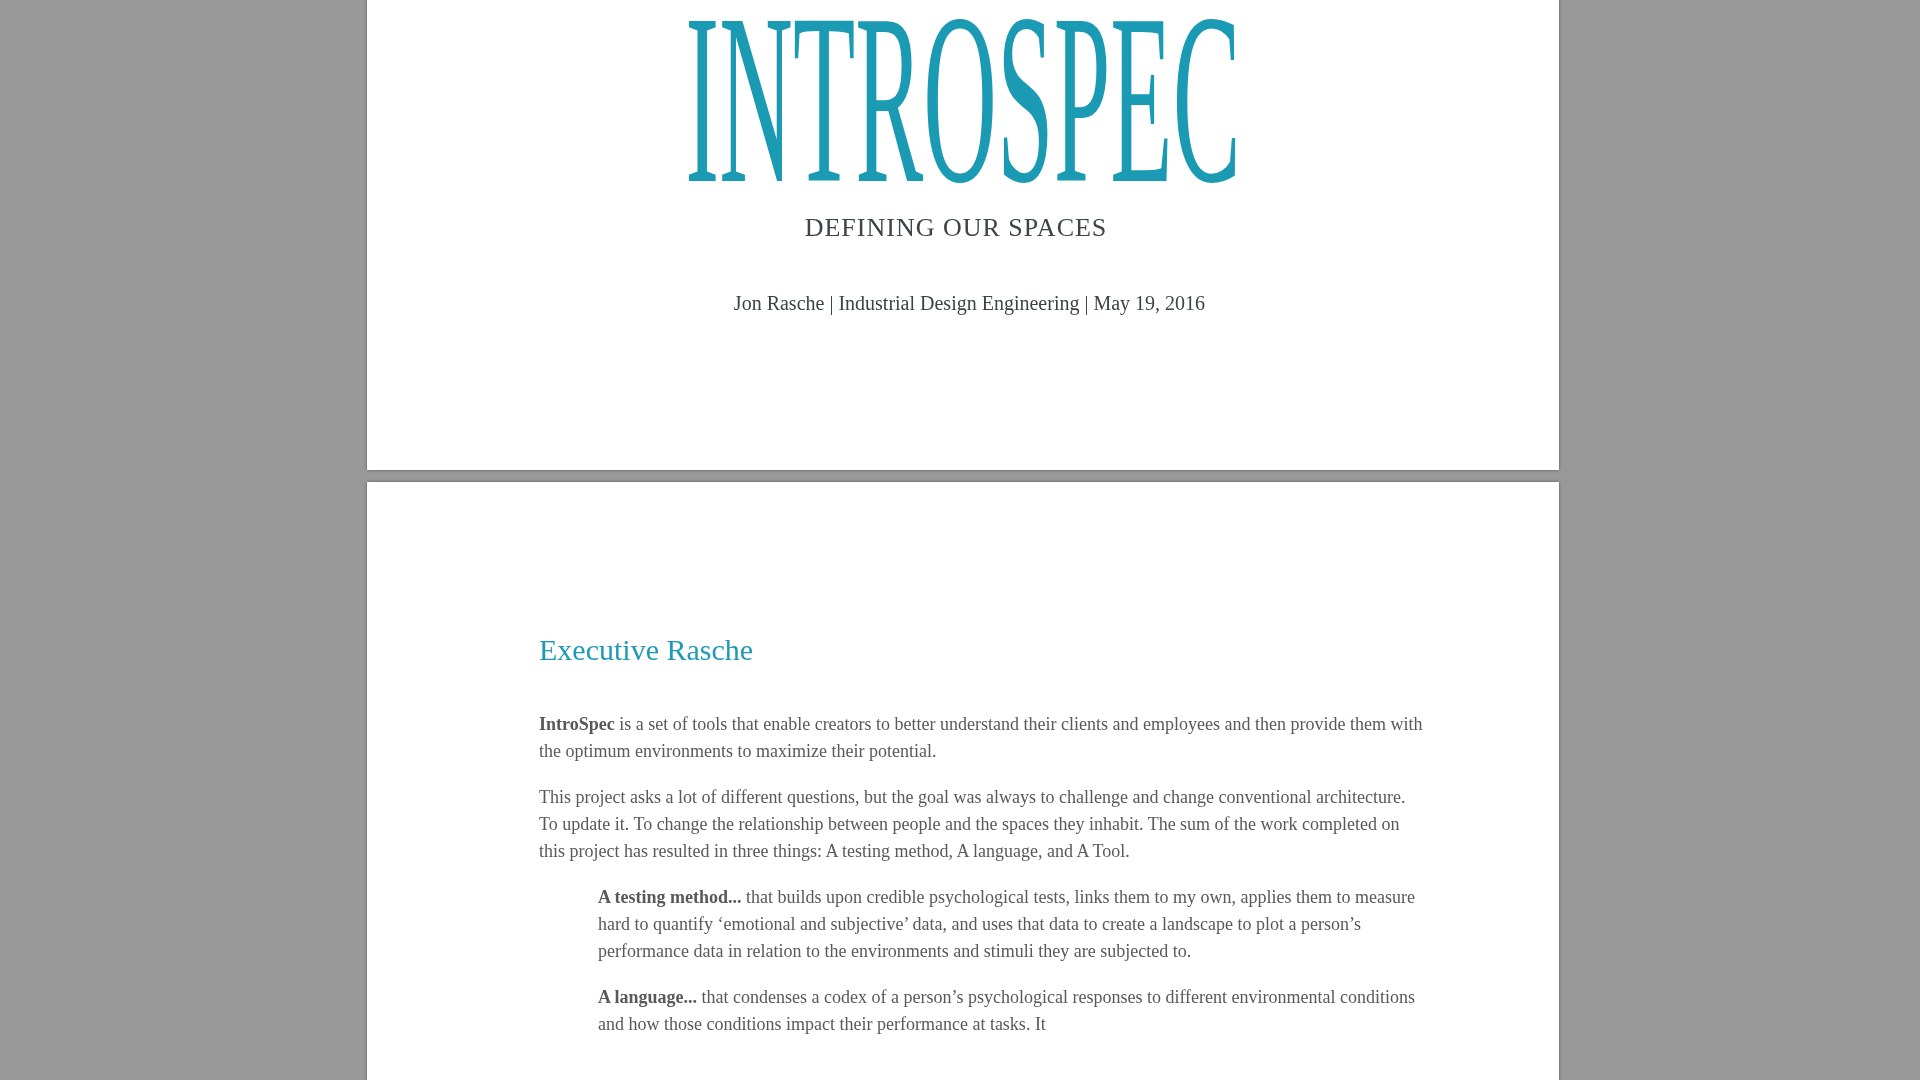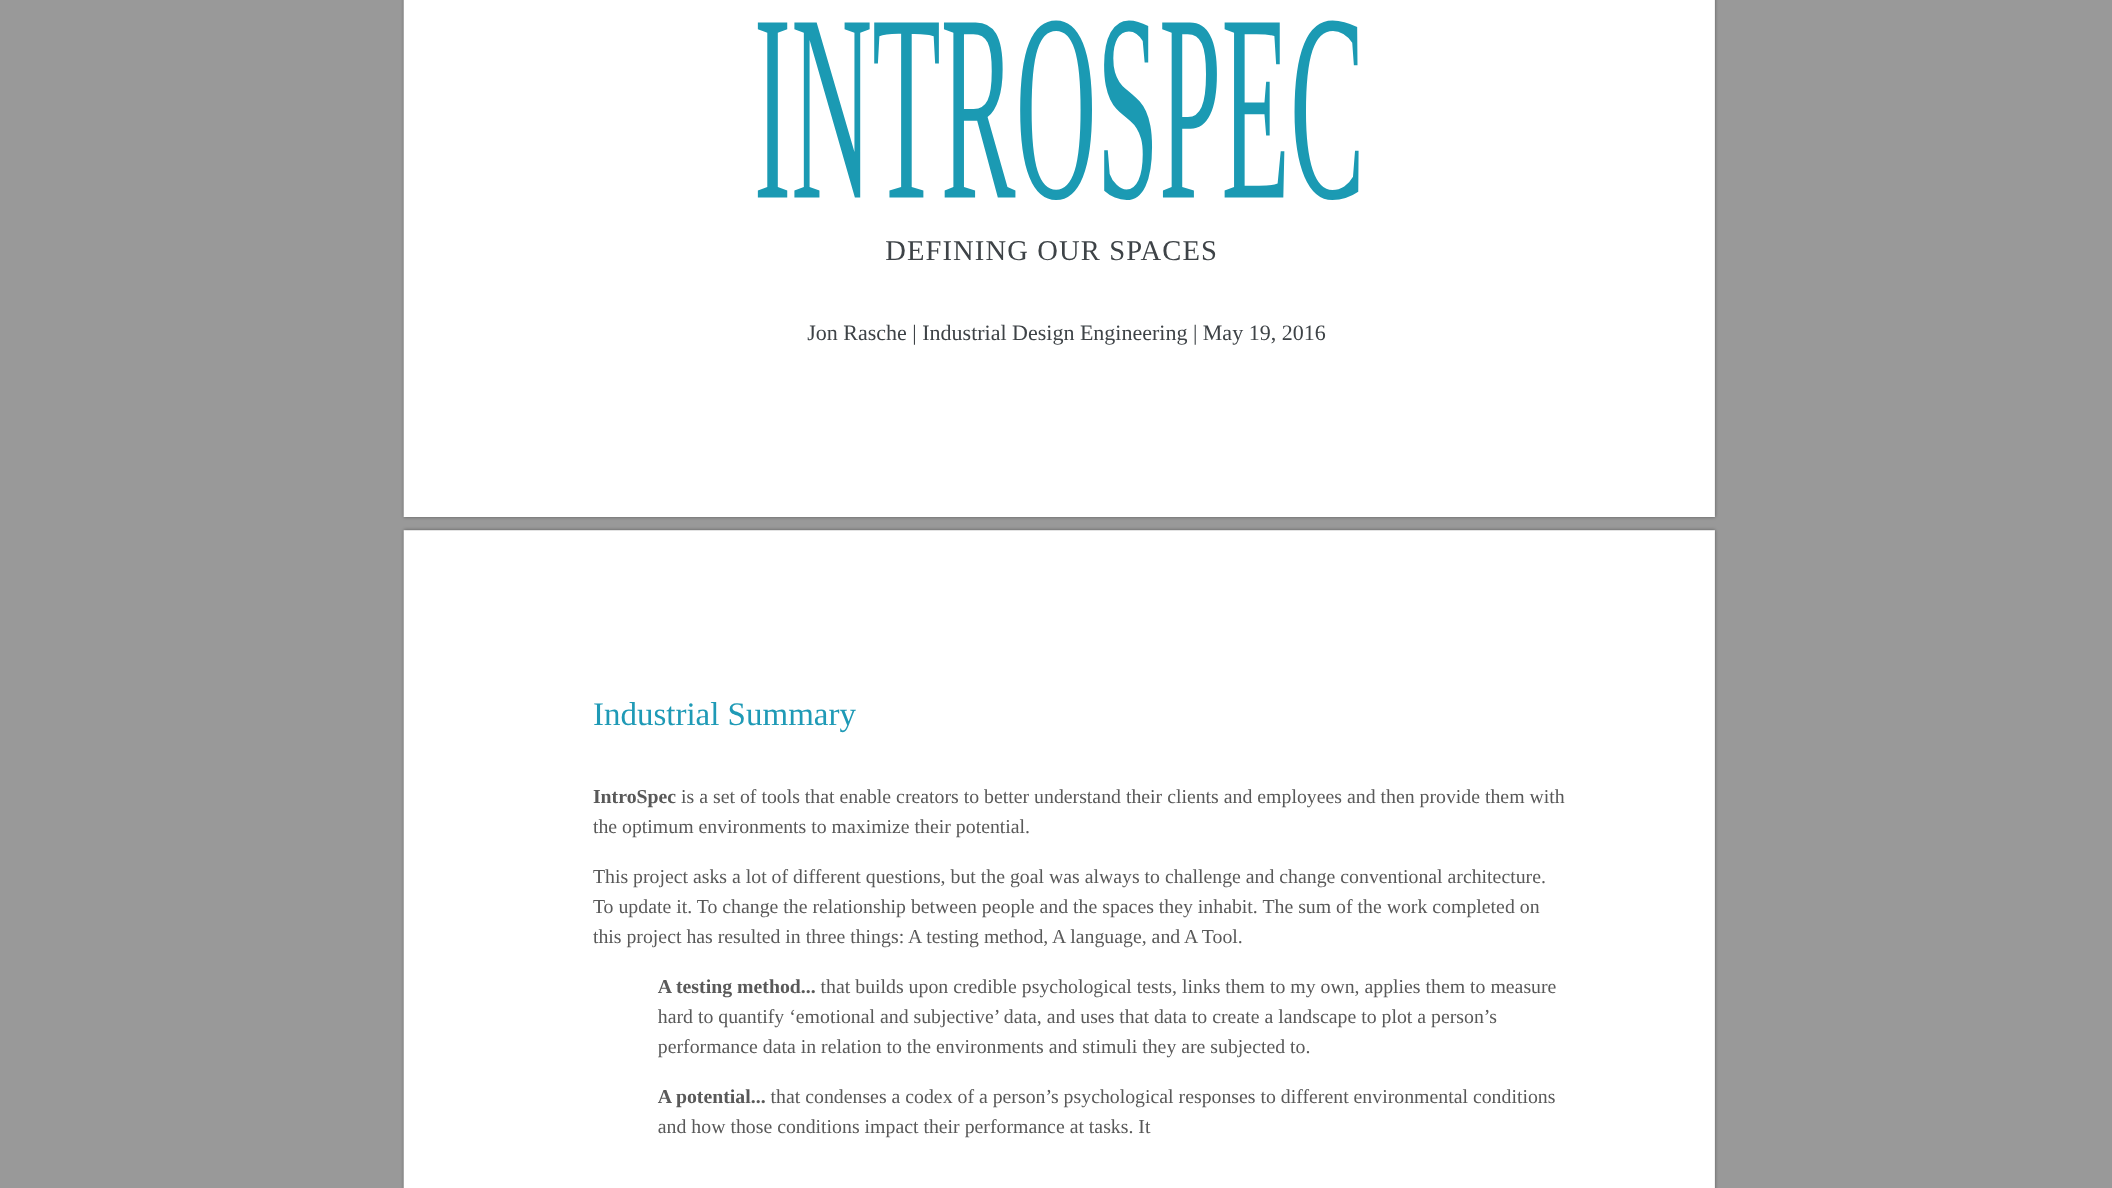--- a/index.html
+++ b/index.html
@@ -83,34 +83,34 @@
 
   <div class="page page-1">
     <div class="doc-title">INTROSPEC</div>
     <div class="doc-subtitle">DEFINING OUR SPACES</div>
     <div class="doc-byline">Jon Rasche | Industrial Design Engineering | May 19, 2016</div>
   </div>
 
   <div class="page page-2">
     <div class="page2-content">
 
-      <h2 class="section-heading">Industrial Summary</h2>
+      <h2 class="section-heading">Executive Rasche</h2>
 
       <p class="body-para">
         <span class="lead">IntroSpec</span><span> is a set of tools that enable creators to better understand their clients and employees and then provide them with the optimum environments to maximize their potential.</span>
       </p>
 
       <p class="body-para">
         <span class="lead"></span><span>This project asks a lot of different questions, but the goal was always to challenge and change conventional architecture. To update it. To change the relationship between people and the spaces they inhabit. The sum of the work completed on this project has resulted in three things: A testing method, A language, and A Tool.</span>
       </p>
 
       <p class="body-para indent">
         <span class="lead">A testing method...</span><span> that builds upon credible psychological tests, links them to my own, applies them to measure hard to quantify ‘emotional and subjective’ data, and uses that data to create a landscape to plot a person’s performance data in relation to the environments and stimuli they are subjected to.</span>
       </p>
 
       <p class="body-para indent">
-        <span class="lead">A potential...</span><span> that condenses a codex of a person’s psychological responses to different environmental conditions and how those conditions impact their performance at tasks. It</span>
+        <span class="lead">A language...</span><span> that condenses a codex of a person’s psychological responses to different environmental conditions and how those conditions impact their performance at tasks. It</span>
       </p>
 
     </div>
   </div>
 
 </div>
 
 </body></html>

